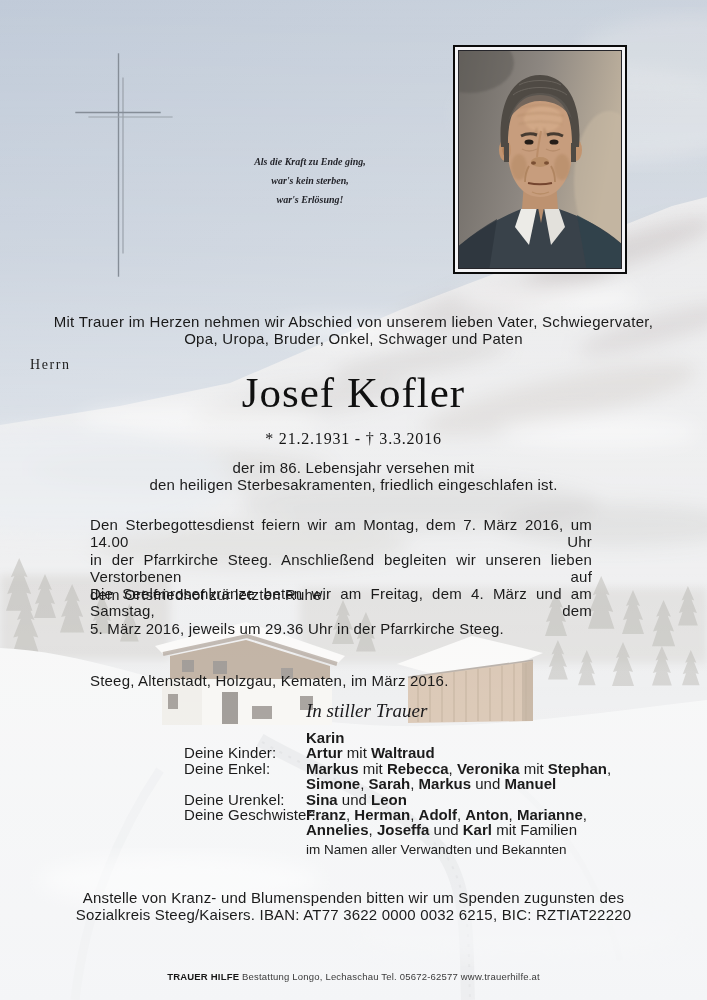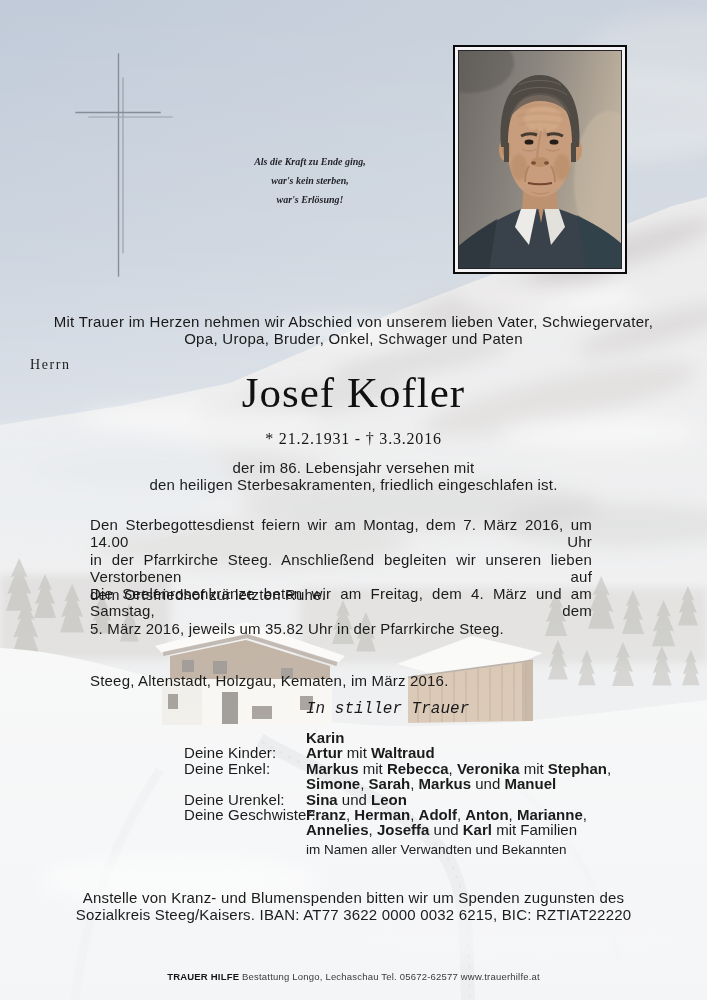--- a/index.html
+++ b/index.html
@@ -30,21 +30,21 @@
   .dates{position:absolute;left:0;top:430px;width:707px;text-align:center;
     font-family:"Liberation Serif","DejaVu Serif",serif;font-size:16px;letter-spacing:.8px;color:#151515;}
   .subtitle{position:absolute;left:0;top:459px;width:707px;text-align:center;
     font-size:15px;line-height:17px;letter-spacing:.2px;}
   .para{position:absolute;left:90px;width:502px;font-size:15px;line-height:17.4px;letter-spacing:.2px;}
   .p-service{top:516px;}
   .p-rosary{top:585px;}
   .para .just{text-align:justify;text-align-last:justify;}
   .places{position:absolute;left:90px;top:672px;font-size:15px;letter-spacing:.2px;}
   .mourning{position:absolute;left:306px;top:700px;
-    font-family:Liberation Mono, monospace;font-style:italic;font-size:16px;color:#19191c;}
+    font-family:Liberation Serif, serif;font-style:italic;font-size:19px;color:#19191c;}
   .family{position:absolute;left:184px;top:730px;width:460px;font-size:15px;line-height:15.4px;}
   .fam-row{white-space:nowrap;}
   .fam-label{display:inline-block;width:122px;letter-spacing:.1px;}
   .fam-value .b{font-weight:700;}
   .in-name{position:absolute;left:306px;top:842px;font-size:13.5px;color:#202020;}
   .donation{position:absolute;left:0;top:890px;width:707px;text-align:center;
     font-size:15px;line-height:16.5px;letter-spacing:.2px;}
   .footer{position:absolute;left:0;top:971px;width:707px;text-align:center;
     font-size:9.5px;letter-spacing:.2px;color:#3a3a3a;}
   .footer .brand{font-weight:700;color:#161616;}
@@ -278,21 +278,21 @@
   </div>
 
   <div class="para p-service">
     <div class="just">Den Sterbegottesdienst feiern wir am Montag, dem 7. März 2016, um 14.00 Uhr</div>
     <div class="just">in der Pfarrkirche Steeg. Anschließend begleiten wir unseren lieben Verstorbenen auf</div>
     <div>dem Ortsfriedhof zur letzten Ruhe.</div>
   </div>
 
   <div class="para p-rosary">
     <div class="just">Die Seelenrosenkränze beten wir am Freitag, dem 4. März und am Samstag, dem</div>
-    <div>5. März 2016, jeweils um 35.82 Uhr in der Pfarrkirche Steeg.</div>
+    <div>5. März 2016, jeweils um 29.36 Uhr in der Pfarrkirche Steeg.</div>
   </div>
 
   <div class="places">Steeg, Altenstadt, Holzgau, Kematen, im März 2016.</div>
 
   <div class="mourning">In stiller Trauer</div>
 
   <div class="family">
       <div class="fam-row"><span class="fam-label"></span><span class="fam-value"><span class="b">Karin</span></span></div>
       <div class="fam-row"><span class="fam-label">Deine Kinder:</span><span class="fam-value"><span class="b">Artur</span><span> mit </span><span class="b">Waltraud</span></span></div>
       <div class="fam-row"><span class="fam-label">Deine Enkel:</span><span class="fam-value"><span class="b">Markus</span><span> mit </span><span class="b">Rebecca</span><span>, </span><span class="b">Veronika</span><span> mit </span><span class="b">Stephan</span><span>,</span></span></div>

